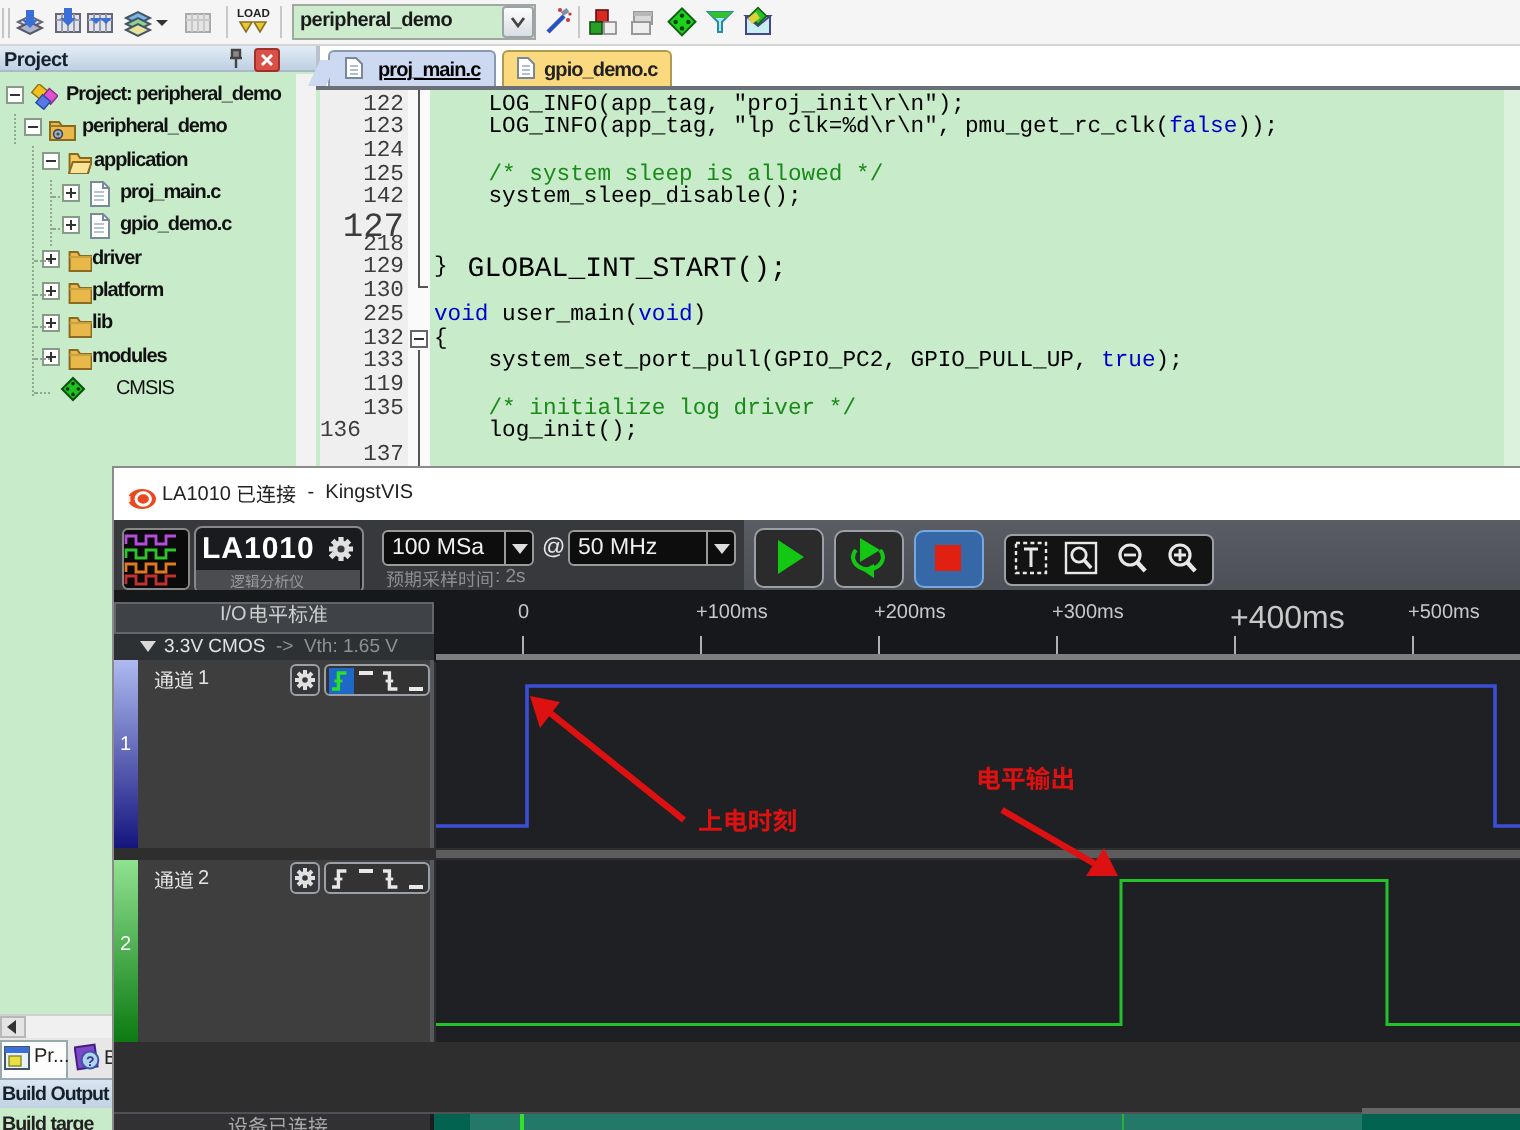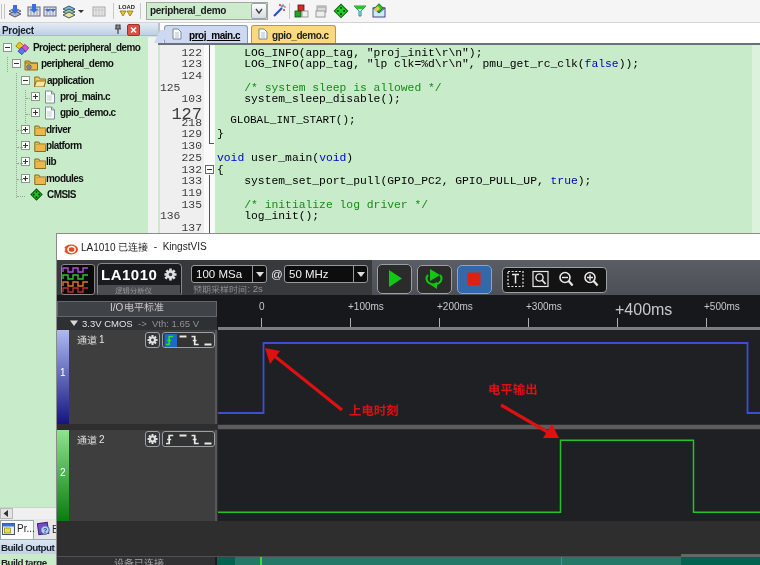--- a/index.html
+++ b/index.html
@@ -252,21 +252,21 @@
 <div class="abs" style="left:46px;top:173px;font-size:10px;font-weight:bold;letter-spacing:-0.55px;color:#111">modules</div>
 <div class="abs" style="left:30px;top:188px">
     <svg width="13" height="13">
       <rect x="2.6" y="2.6" width="7.8" height="7.8" transform="rotate(45 6.5 6.5)" fill="#20c020" stroke="#0a500a" stroke-width="1"></rect>
       <circle cx="6.5" cy="3.8" r="0.9" fill="#053005"></circle>
       <circle cx="6.5" cy="9.2" r="0.9" fill="#053005"></circle>
       <circle cx="3.8" cy="6.5" r="0.9" fill="#053005"></circle>
       <circle cx="9.2" cy="6.5" r="0.9" fill="#053005"></circle>
     </svg>
   </div>
-<div class="abs" style="left:47px;top:189px;font-size:10px;font-weight:bold;letter-spacing:-0.55px;color:#111">CMSIS</div>
+<div class="abs" style="left:58px;top:189px;font-size:10px;font-weight:normal;letter-spacing:-0.55px;color:#111">CMSIS</div>
 <div class="abs" style="left:7px;top:57px;width:1px;height:15px;border-left:1px dotted #90a890"></div>
 <div class="abs" style="left:16px;top:73px;width:1px;height:125px;border-left:1px dotted #90a890"></div>
 <div class="abs" style="left:17px;top:130px;width:8px;height:1px;border-top:1px dotted #90a890"></div>
 <div class="abs" style="left:17px;top:147px;width:8px;height:1px;border-top:1px dotted #90a890"></div>
 <div class="abs" style="left:17px;top:163px;width:8px;height:1px;border-top:1px dotted #90a890"></div>
 <div class="abs" style="left:17px;top:179px;width:8px;height:1px;border-top:1px dotted #90a890"></div>
 <div class="abs" style="left:17px;top:196px;width:8px;height:1px;border-top:1px dotted #90a890"></div>
 <div class="abs" style="left:25px;top:90px;width:1px;height:33px;border-left:1px dotted #90a890"></div>
 <div class="abs" style="left:26px;top:98px;width:6px;height:1px;border-top:1px dotted #90a890"></div>
 <div class="abs" style="left:26px;top:114px;width:6px;height:1px;border-top:1px dotted #90a890"></div>
@@ -327,27 +327,27 @@
     <svg width="7" height="7">
       <path d="M1 3.5h5" stroke="#333" stroke-width="1"></path>
     </svg>
   </div>
 <div class="abs" style="left:209px;top:175px;width:1px;height:58px;background:#555"></div>
 <div class="abs mono" style="left:160px;top:46.5px;width:42px;text-align:right;font-size:11.35px;color:#3c3c3c">122</div>
 <div class="abs mono" style="left:217px;top:46.5px;font-size:11.35px;white-space:pre"><span style="color:#000000">    LOG_INFO(app_tag, "proj_init\r\n");</span></div>
 <div class="abs mono" style="left:160px;top:58.2px;width:42px;text-align:right;font-size:11.35px;color:#3c3c3c">123</div>
 <div class="abs mono" style="left:217px;top:58.2px;font-size:11.35px;white-space:pre"><span style="color:#000000">    LOG_INFO(app_tag, "lp clk=%d\r\n", pmu_get_rc_clk(</span><span style="color:#0000cc">false</span><span style="color:#000000">));</span></div>
 <div class="abs mono" style="left:160px;top:69.9px;width:42px;text-align:right;font-size:11.35px;color:#3c3c3c">124</div>
-<div class="abs mono" style="left:160px;top:81.6px;width:42px;text-align:left;font-size:11.35px;color:#3c3c3c">125</div>
+<div class="abs mono" style="left:160px;top:81.6px;width:42px;text-align:right;font-size:11.35px;color:#3c3c3c">125</div>
 <div class="abs mono" style="left:217px;top:81.6px;font-size:11.35px;white-space:pre"><span style="color:#1a8a1a">    /* system sleep is allowed */</span></div>
-<div class="abs mono" style="left:160px;top:93.3px;width:42px;text-align:right;font-size:11.35px;color:#3c3c3c">103</div>
+<div class="abs mono" style="left:160px;top:93.3px;width:42px;text-align:right;font-size:11.35px;color:#3c3c3c">142</div>
 <div class="abs mono" style="left:217px;top:93.3px;font-size:11.35px;white-space:pre"><span style="color:#000000">    system_sleep_disable();</span></div>
 <div class="abs mono" style="left:160px;top:105.0px;width:42px;text-align:right;font-size:17px;color:#3c3c3c">127</div>
 <div class="abs mono" style="left:160px;top:116.7px;width:42px;text-align:right;font-size:11.35px;color:#3c3c3c">218</div>
-<div class="abs mono" style="left:217px;top:114px;font-size:11px;white-space:pre"><span style="color:#000000">  GLOBAL_INT_START();</span></div>
+<div class="abs mono" style="left:217px;top:127px;font-size:14px;white-space:pre"><span style="color:#000000">  GLOBAL_INT_START();</span></div>
 <div class="abs mono" style="left:160px;top:128.4px;width:42px;text-align:right;font-size:11.35px;color:#3c3c3c">129</div>
 <div class="abs mono" style="left:217px;top:128.4px;font-size:11.35px;white-space:pre"><span style="color:#000000">}</span></div>
 <div class="abs mono" style="left:160px;top:140.1px;width:42px;text-align:right;font-size:11.35px;color:#3c3c3c">130</div>
 <div class="abs mono" style="left:160px;top:151.8px;width:42px;text-align:right;font-size:11.35px;color:#3c3c3c">225</div>
 <div class="abs mono" style="left:217px;top:151.8px;font-size:11.35px;white-space:pre"><span style="color:#0000cc">void</span><span style="color:#000000"> user_main(</span><span style="color:#0000cc">void</span><span style="color:#000000">)</span></div>
 <div class="abs mono" style="left:160px;top:163.5px;width:42px;text-align:right;font-size:11.35px;color:#3c3c3c">132</div>
 <div class="abs mono" style="left:217px;top:163.5px;font-size:11.35px;white-space:pre"><span style="color:#000000">{</span></div>
 <div class="abs mono" style="left:160px;top:175.2px;width:42px;text-align:right;font-size:11.35px;color:#3c3c3c">133</div>
 <div class="abs mono" style="left:217px;top:175.2px;font-size:11.35px;white-space:pre"><span style="color:#000000">    system_set_port_pull(GPIO_PC2, GPIO_PULL_UP, </span><span style="color:#0000cc">true</span><span style="color:#000000">);</span></div>
 <div class="abs mono" style="left:160px;top:186.9px;width:42px;text-align:right;font-size:11.35px;color:#3c3c3c">119</div>

